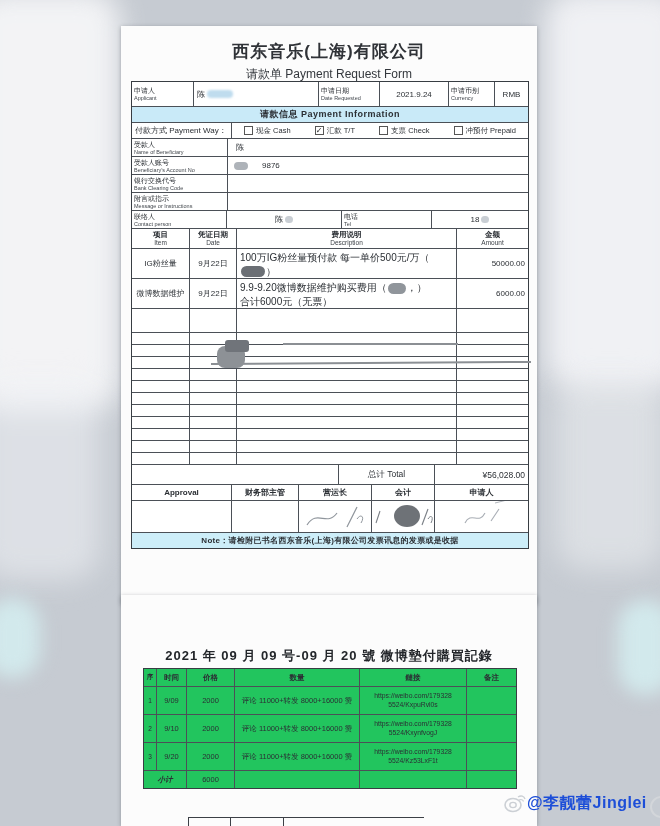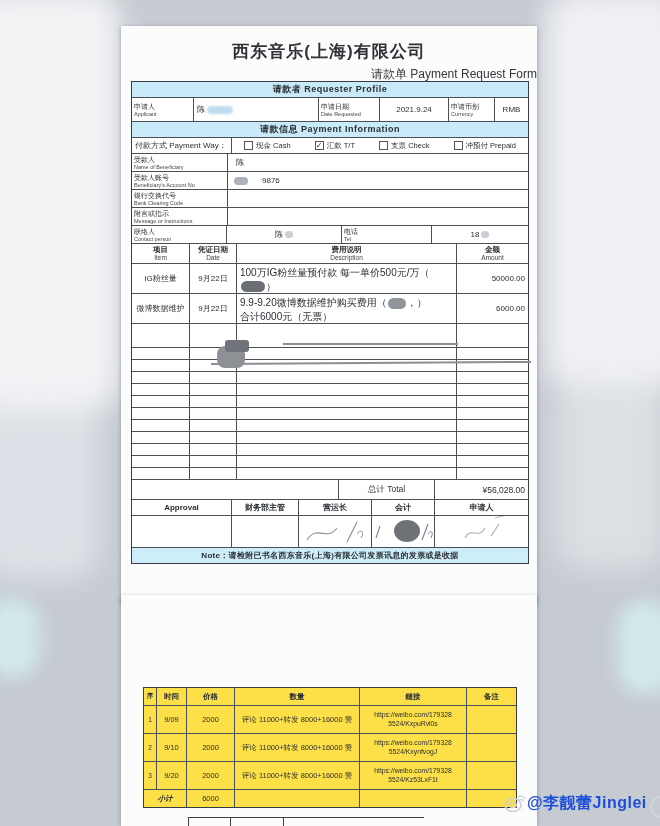--- a/index.html
+++ b/index.html
@@ -11,21 +11,21 @@
   .bg-right-top{left:545px;top:-10px;width:140px;height:400px;background:rgba(250,250,252,.8);}
   .bg-right-low{left:555px;top:380px;width:110px;height:190px;background:rgba(242,244,246,.5);}
   .bg-teal-left{left:-15px;top:598px;width:55px;height:80px;background:#d2e9ec;filter:blur(9px);}
   .bg-teal-right{left:618px;top:600px;width:55px;height:95px;background:#d2e9ec;filter:blur(9px);}
 
   .page{position:absolute;left:121px;width:416px;background:#fcfcfc;box-shadow:0 1px 4px rgba(40,45,55,.35);}
   .p1{top:26px;height:578px;}
   .p2{top:595px;height:231px;overflow:hidden;}
 
   .company{text-align:center;font-size:17px;font-weight:bold;margin-top:14px;letter-spacing:1px;color:#2f3237;}
-  .formtitle{text-align:right;font-size:12px;margin-top:3px;color:#33373c;}
+  .formtitle{text-align:center;font-size:12px;margin-top:3px;color:#33373c;}
 
   .tbl{position:absolute;left:10px;top:55px;width:396px;border:1.5px solid #383d43;background:#fff;}
   .tr{display:flex;box-sizing:border-box;}
   .tr > div{box-sizing:border-box;border-left:1px solid #4b5057;overflow:hidden;}
   .tr > div:first-child{border-left:none;}
   .tr + .tr{border-top:1px solid #4b5057;}
 
   .band{height:15px;background:#c9eaf8;font-weight:bold;font-size:9px;display:flex;align-items:center;justify-content:center;letter-spacing:.5px;width:100%;}
   .lab{padding:1px 2px;display:flex;flex-direction:column;justify-content:center;}
   .cn{font-size:7px;line-height:8px;}
@@ -65,21 +65,21 @@
   .bigblob{position:absolute;left:96px;top:320px;width:28px;height:22px;background:#8d9196;border-radius:8px;}
   .bigblob2{position:absolute;left:104px;top:314px;width:24px;height:12px;background:#70747a;border-radius:3px;}
 
   .aph{display:flex;align-items:center;justify-content:center;font-size:8px;font-weight:bold;}
   .sigcell{position:relative;}
   .sigsvg{position:absolute;left:0;top:0;}
   .acctblob{position:absolute;left:22px;top:4px;width:26px;height:22px;background:#6e7277;border-radius:50%;}
   .noterow{height:15px;background:#cdeef9;font-size:8px;font-weight:bold;display:flex;align-items:center;justify-content:center;width:100%;letter-spacing:.3px;}
 
   .p2title{position:absolute;top:52px;width:100%;text-align:center;font-weight:bold;font-size:13px;letter-spacing:1px;color:#23262a;}
-  .tbl2{position:absolute;left:22px;top:92px;width:372px;border:1.5px solid #383d43;background:#fde047;}
+  .tbl2{position:absolute;left:22px;top:73px;width:372px;border:1.5px solid #383d43;background:#22c55e;}
   .w12{width:12px;}.w30{width:30px;}.w48{width:48px;}.w107{width:107px;}.w50{width:50px;}.w42{width:42px;font-style:italic;}
   .c2{font-size:7.5px;display:flex;align-items:center;justify-content:center;text-align:center;}
   .no{font-size:6.5px;}
   .link{flex-direction:column;font-size:6.8px;line-height:1.25;}
   .partial{position:absolute;left:67px;top:222px;width:236px;border-top:1.5px solid #3c4046;}
   .ptick{position:absolute;top:0;width:1px;height:9px;background:#3c4046;}
 
   .watermark{position:absolute;left:503px;top:792px;display:flex;align-items:center;color:#1d4ed8;
              font-size:16px;font-weight:bold;letter-spacing:.5px;}
   .wm2{position:absolute;left:650px;top:796px;width:18px;height:18px;border:2px solid #d3d6da;border-radius:50%;}
@@ -95,23 +95,20 @@
   <div class="bgblob bg-right-low"></div>
   <div class="bgblob bg-teal-left"></div>
   <div class="bgblob bg-teal-right"></div>
 
   <div class="page p1">
     <div class="company">西东音乐(上海)有限公司</div>
     <div class="formtitle">请款单 Payment Request Form</div>
 
     <div class="tbl">
 
-      <div class="tr">
-        <div class="band">请款者 Requester Profile</div>
-      </div>
 
       <div class="tr h24">
         <div class="lab w61">
           <span class="cn">申请人</span>
           <span class="en">Applicant</span>
         </div>
         <div class="val w125">
           <span>陈</span>
           <span class="ib b-blue"></span>
         </div>
@@ -367,20 +364,21 @@
 
     </div>
 
     <div class="strike s1"></div>
     <div class="strike s2"></div>
     <div class="bigblob"></div>
     <div class="bigblob2"></div>
   </div>
 
   <div class="page p2">
+    <div class="p2title">2021 年 09 月 09 号-09 月 20 號 微博墊付購買記錄</div>
 
     <div class="tbl2">
       <div class="tr h17">
         <div class="c2 no w12" style="font-weight:bold">序</div>
         <div class="c2 w30" style="font-weight:bold">时间</div>
         <div class="c2 w48" style="font-weight:bold">价格</div>
         <div class="c2 w125" style="font-weight:bold">数量</div>
         <div class="c2 w107" style="font-weight:bold">鏈接</div>
         <div class="c2 w50" style="font-weight:bold">备注</div>
       </div>

